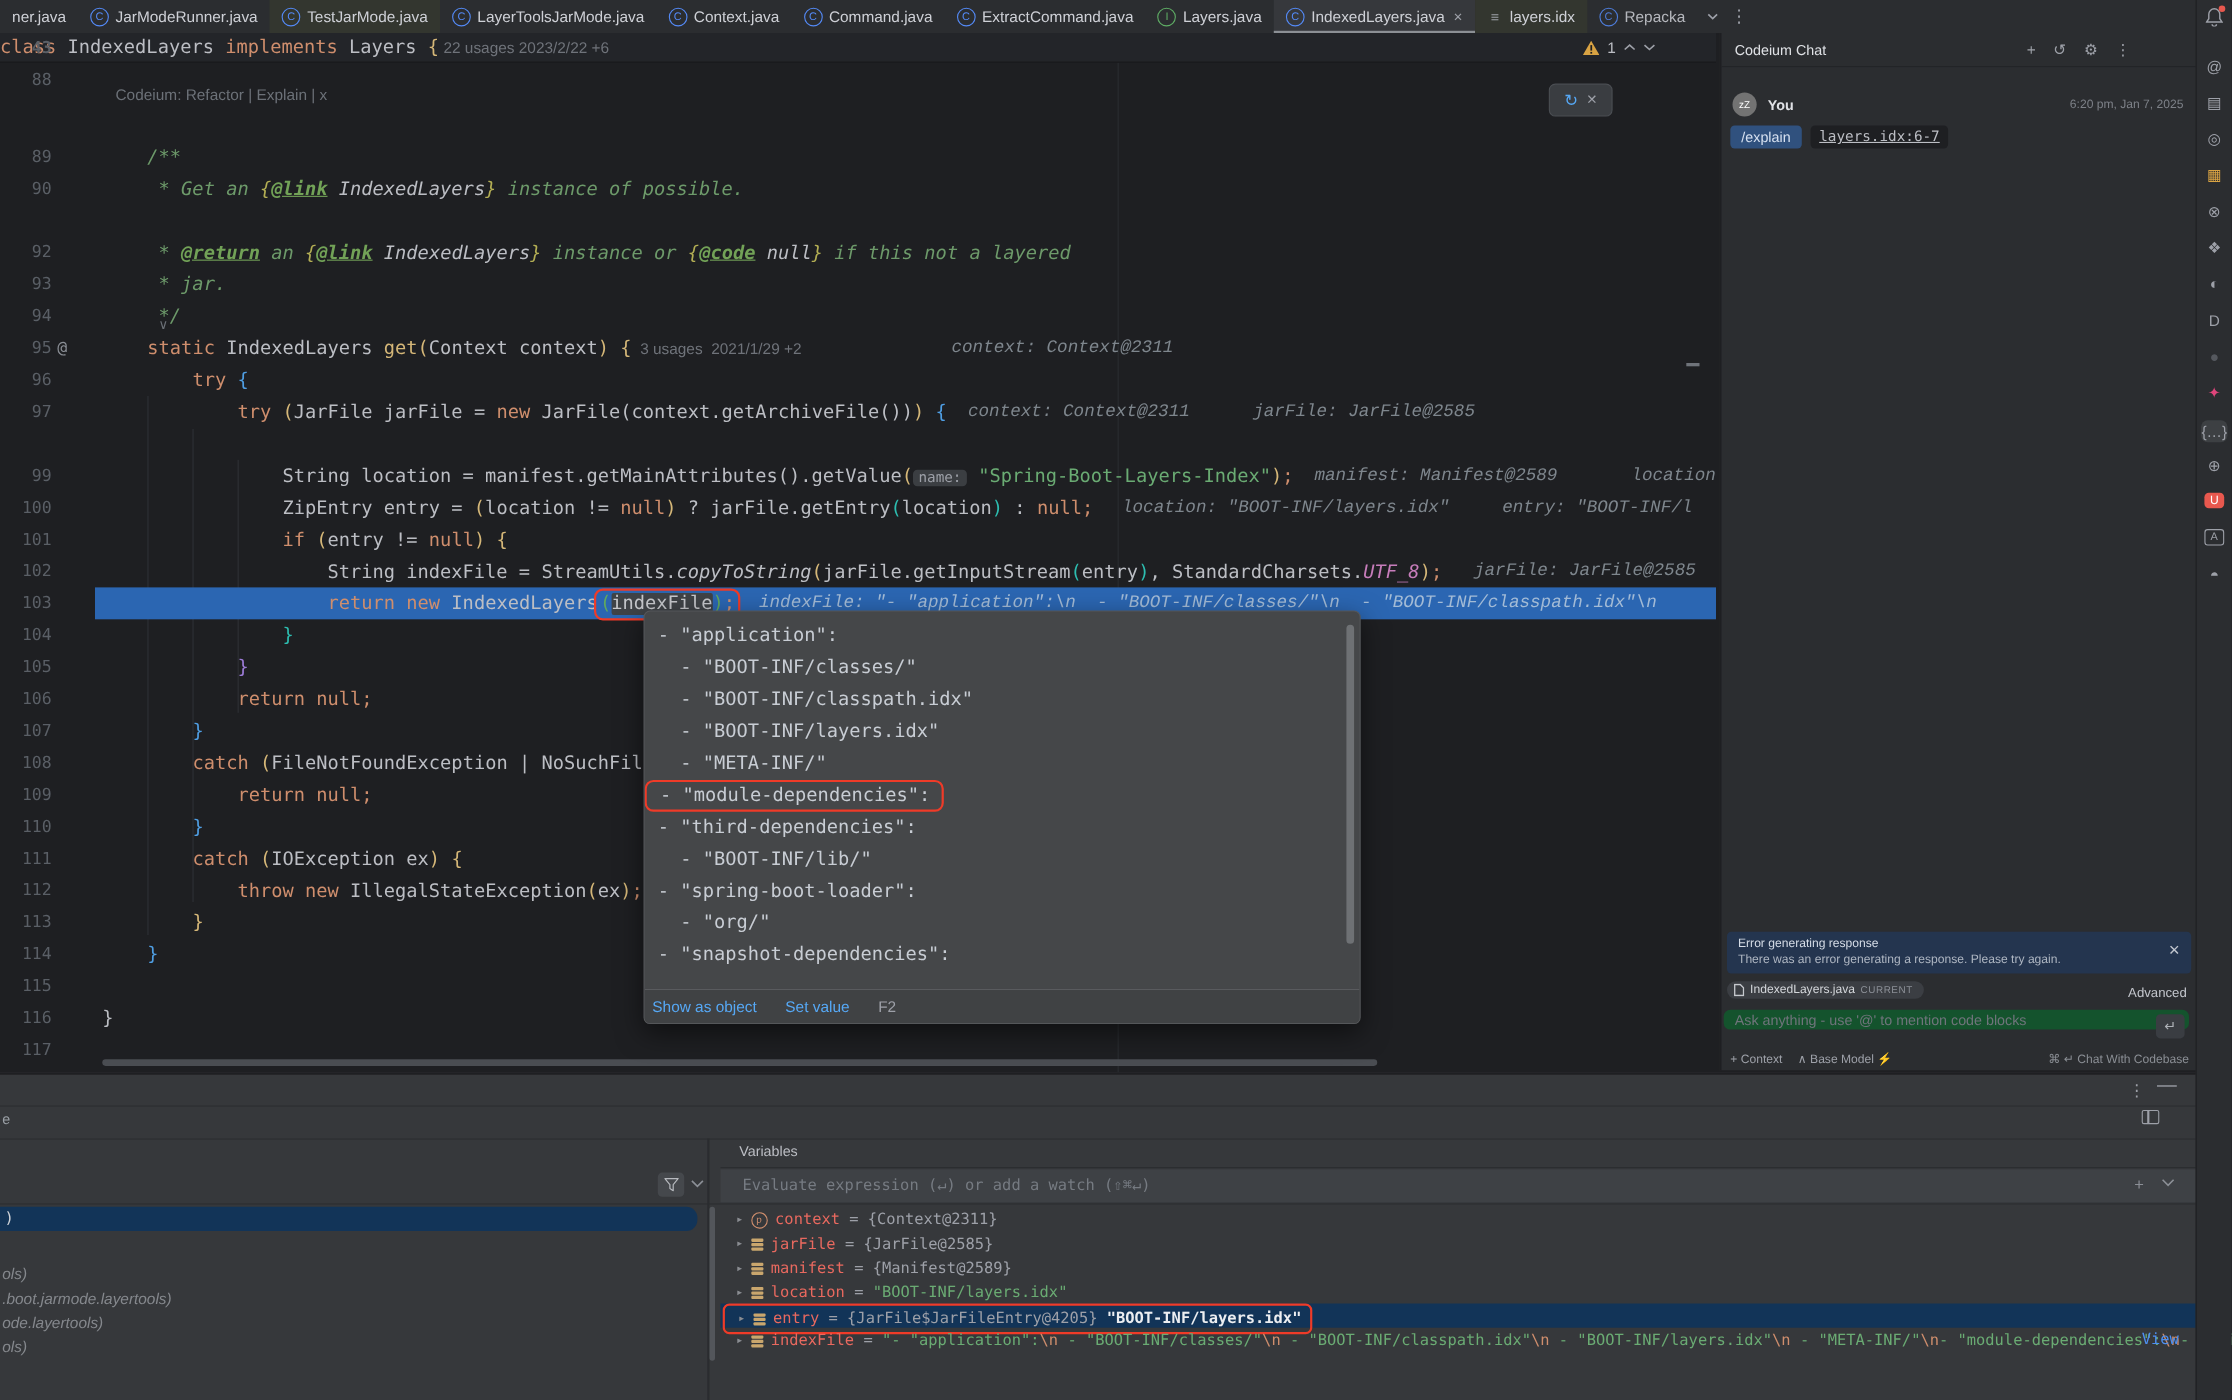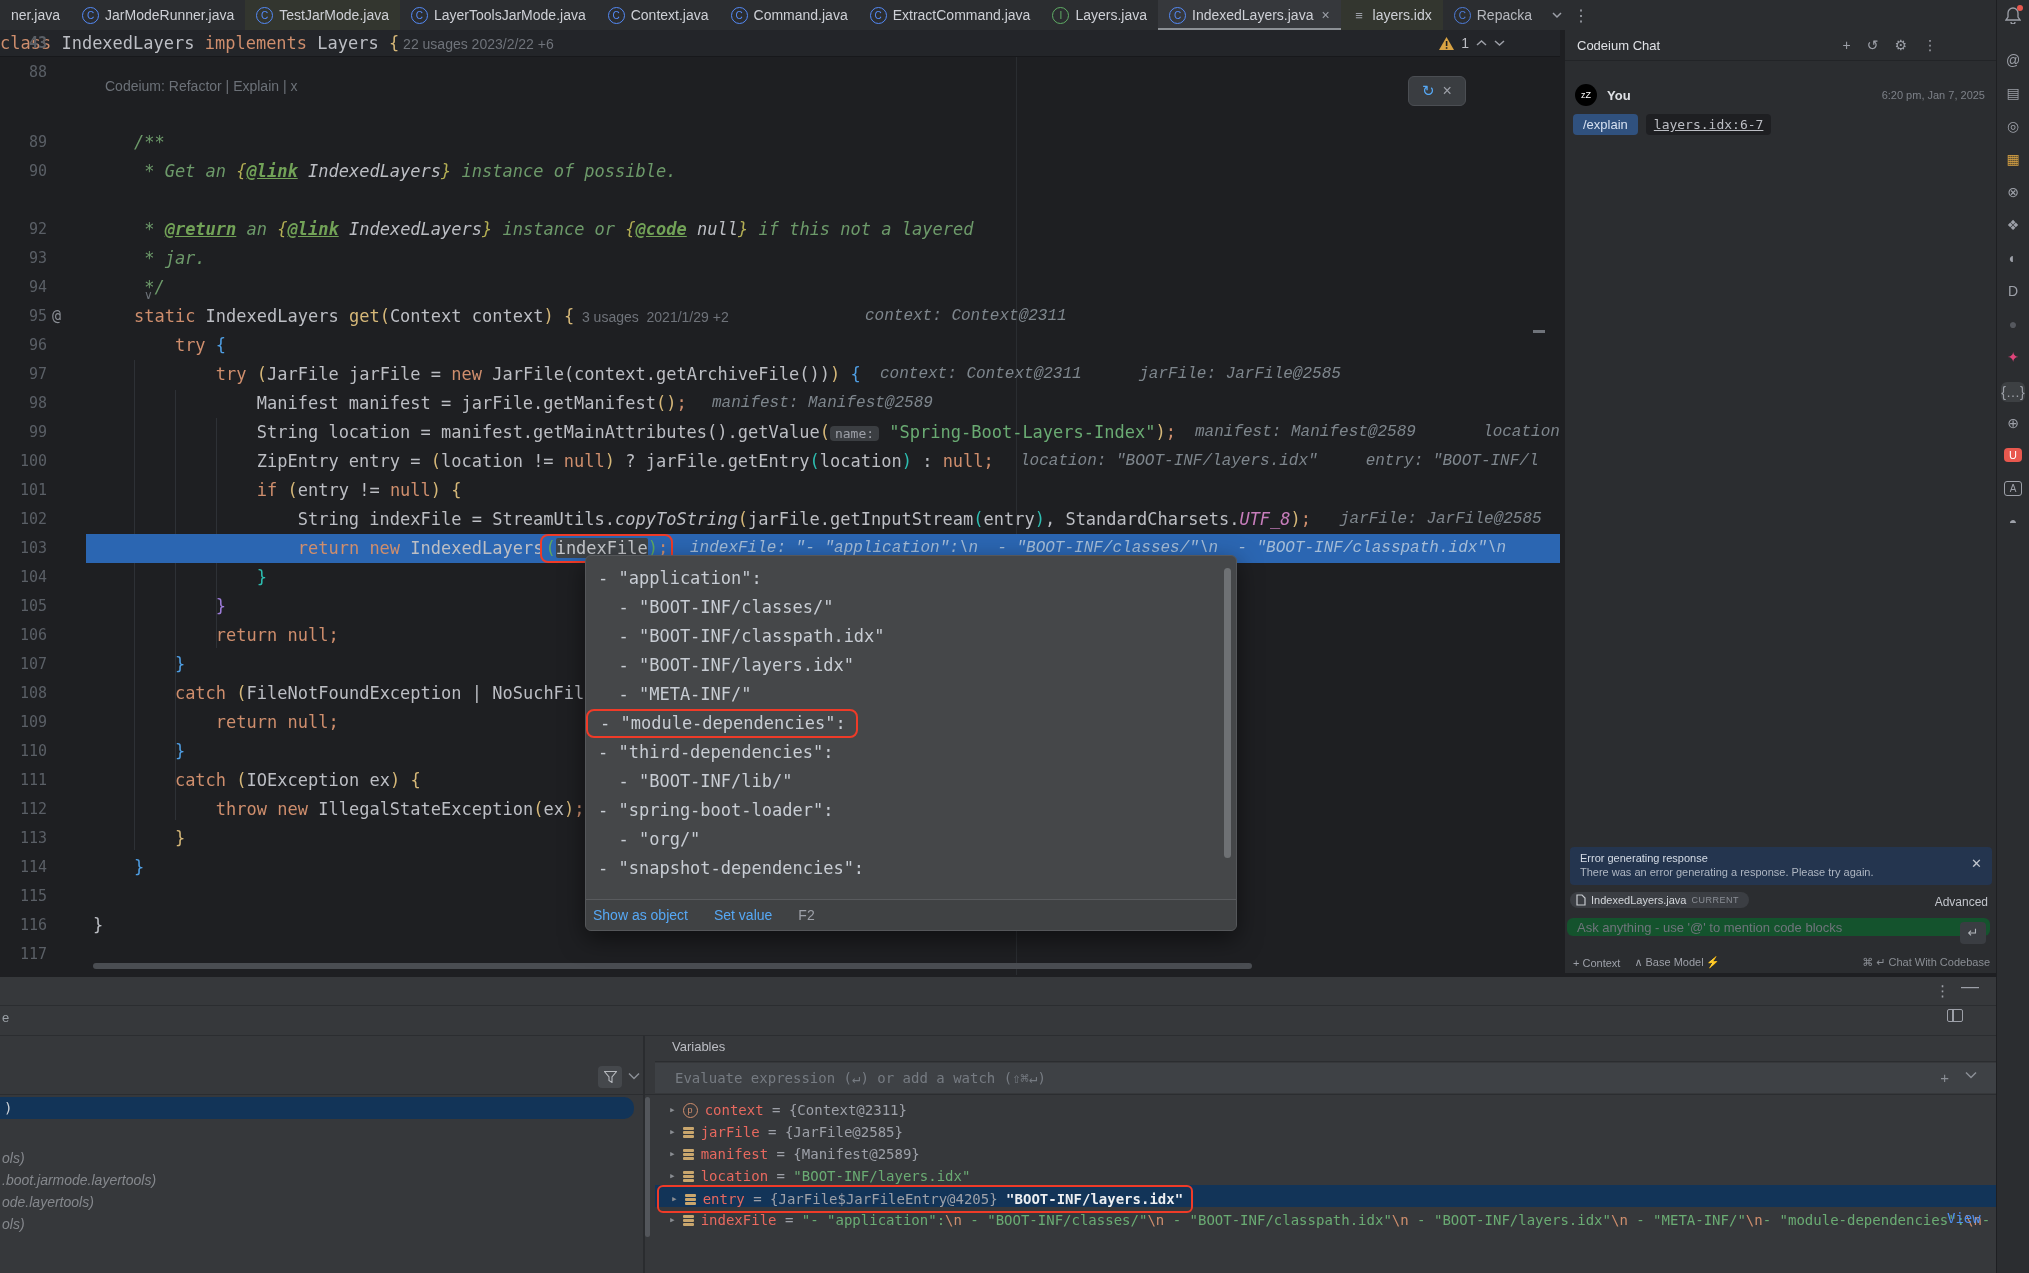--- a/index.html
+++ b/index.html
@@ -66,21 +66,21 @@
   #popup-footer{position:absolute;left:0;right:0;bottom:0;height:30px;border-top:1px solid #595b5e;background:#404244;display:flex;align-items:center;gap:26px;padding:0 7px;font-size:14px;}
   #popup-footer .lnk{color:#56a8f5;}
   #popup-footer .key{color:#9da0a8;}
 
   
   #chat{position:absolute;left:1563px;top:30px;width:434px;height:943px;background:#2b2d30;border-left:2px solid #1e1f22;}
   #chat-header{height:30px;display:flex;align-items:center;border-bottom:1px solid #222427;padding:0 12px;}
   #chat-title{font-size:13px;color:#dfe1e5;flex:1;}
   #chat-hicons{display:flex;gap:16px;color:#9da0a8;font-size:14px;padding-right:50px;}
   #chat-msg{position:absolute;left:0;top:44px;width:100%;}
-  #avatar{position:absolute;left:10px;top:10px;width:22px;height:22px;border-radius:50%;background:#000000;color:#fff;font-size:9px;text-align:center;line-height:22px;}
+  #avatar{position:absolute;left:10px;top:10px;width:22px;height:22px;border-radius:50%;background:#737373;color:#fff;font-size:9px;text-align:center;line-height:22px;}
   #msg-author{position:absolute;left:42px;top:14px;font-size:13px;color:#dfe1e5;font-weight:bold;}
   #msg-time{position:absolute;right:14px;top:15px;font-size:11px;color:#7d8188;}
   #msg-line{position:absolute;left:8px;top:40px;display:flex;gap:8px;align-items:center;}
   #cmd-pill{background:#30517e;color:#d6e0f0;border-radius:4px;padding:3px 10px;font-size:13px;}
   #code-chip{background:#1e1f22;color:#bcbec4;border-radius:4px;padding:3px 8px;font-size:13px;text-decoration:underline;font-family:"DejaVu Sans Mono",monospace;}
   #err-banner{position:absolute;left:5px;right:7px;top:817px;height:38px;background:#24354f;border-radius:4px;padding:5px 10px;box-sizing:border-box;}
   #err-title{font-size:11px;font-weight:normal;color:#d5dce6;}
   #err-body{font-size:11px;color:#aeb6c2;margin-top:2px;}
   #err-close{position:absolute;right:10px;top:9px;color:#c2c7cf;font-size:13px;}
   #ctx-row{position:absolute;left:5px;right:7px;top:862px;height:20px;}
@@ -212,21 +212,20 @@
 
     <div id="code-lines" style="position:absolute;left:0;top:0;width:100%;height:100%;">
         <div class="cline" style="top: 98px;"><span class="lnum">89</span><span class="lbody"><span class="sg-c">    /**</span></span></div>
         <div class="cline" style="top: 127px;"><span class="lnum">90</span><span class="lbody"><span class="sg-c">     * Get an </span><span class="sg-jb">{</span><span class="sg-jt">@link</span><span class="sg-c"> </span><span class="sg-ji">IndexedLayers</span><span class="sg-jb">}</span><span class="sg-c"> instance of possible.</span></span></div>
         <div class="cline" style="top: 185px;"><span class="lnum">92</span><span class="lbody"><span class="sg-c">     * </span><span class="sg-jt">@return</span><span class="sg-c"> an </span><span class="sg-jb">{</span><span class="sg-jt">@link</span><span class="sg-c"> </span><span class="sg-ji">IndexedLayers</span><span class="sg-jb">}</span><span class="sg-c"> instance or </span><span class="sg-jb">{</span><span class="sg-jt">@code</span><span class="sg-c"> </span><span class="sg-ji">null</span><span class="sg-jb">}</span><span class="sg-c"> if this not a layered</span></span></div>
         <div class="cline" style="top: 214px;"><span class="lnum">93</span><span class="lbody"><span class="sg-c">     * jar.</span></span></div>
         <div class="cline" style="top: 243px;"><span class="lnum">94</span><span class="lbody"><span class="sg-c">     */</span></span></div>
         <div class="cline" style="top: 272px;"><span class="lnum">95</span><span class="gat">@</span><span class="lbody"><span class="sg-d">    </span><span class="sg-k">static</span><span class="sg-d"> IndexedLayers </span><span class="sg-m">get</span><span class="sg-y">(</span><span class="sg-d">Context context</span><span class="sg-y">)</span><span class="sg-d"> </span><span class="sg-y">{</span><span class="sg-meta">  3 usages  2021/1/29 +2</span></span><span class="hint" style="left: 865px;">context: Context@2311</span></div>
         <div class="cline" style="top: 301px;"><span class="lnum">96</span><span class="lbody"><span class="sg-d">        </span><span class="sg-k">try</span><span class="sg-d"> </span><span class="sg-b">{</span></span></div>
         <div class="cline" style="top: 330px;"><span class="lnum">97</span><span class="lbody"><span class="sg-d">            </span><span class="sg-k">try</span><span class="sg-d"> </span><span class="sg-y">(</span><span class="sg-d">JarFile jarFile = </span><span class="sg-k">new</span><span class="sg-d"> JarFile(context.getArchiveFile())</span><span class="sg-y">)</span><span class="sg-d"> </span><span class="sg-b">{</span></span><span class="hint" style="left: 880px;">context: Context@2311      jarFile: JarFile@2585</span></div>
-        <div class="cline" style="top: 359px;"><span class="lnum">98</span><span class="lbody"><span class="sg-d">                Manifest manifest = jarFile.getManifest</span><span class="sg-y">()</span><span class="sg-k">;</span></span><span class="hint" style="left: 712px;">manifest: Manifest@2589</span></div>
         <div class="cline" style="top: 388px;"><span class="lnum">99</span><span class="lbody"><span class="sg-d">                String location = manifest.getMainAttributes().getValue</span><span class="sg-y">(</span><span class="sg-pill">name:</span><span class="sg-d"> </span><span class="sg-s">"Spring-Boot-Layers-Index"</span><span class="sg-y">)</span><span class="sg-k">;</span></span><span class="hint" style="left: 1195px;">manifest: Manifest@2589       location:</span></div>
         <div class="cline" style="top: 417px;"><span class="lnum">100</span><span class="lbody"><span class="sg-d">                ZipEntry entry = </span><span class="sg-y">(</span><span class="sg-d">location != </span><span class="sg-k">null</span><span class="sg-y">)</span><span class="sg-d"> ? jarFile.getEntry</span><span class="sg-t">(</span><span class="sg-d">location</span><span class="sg-t">)</span><span class="sg-d"> : </span><span class="sg-k">null;</span></span><span class="hint" style="left: 1020px;">location: "BOOT-INF/layers.idx"     entry: "BOOT-INF/l</span></div>
         <div class="cline" style="top: 446px;"><span class="lnum">101</span><span class="lbody"><span class="sg-d">                </span><span class="sg-k">if</span><span class="sg-d"> </span><span class="sg-y">(</span><span class="sg-d">entry != </span><span class="sg-k">null</span><span class="sg-y">)</span><span class="sg-d"> </span><span class="sg-y">{</span></span></div>
         <div class="cline" style="top: 475px;"><span class="lnum">102</span><span class="lbody"><span class="sg-d">                    String indexFile = StreamUtils.</span><span class="sg-di">copyToString</span><span class="sg-y">(</span><span class="sg-d">jarFile.getInputStream</span><span class="sg-t">(</span><span class="sg-d">entry</span><span class="sg-t">)</span><span class="sg-d">, StandardCharsets.</span><span class="sg-sf">UTF_8</span><span class="sg-y">)</span><span class="sg-k">;</span></span><span class="hint" style="left: 1340px;">jarFile: JarFile@2585</span></div>
         <div class="cline band" style="top: 504px;"><span class="lnum">103</span><span class="lbody"><span class="sg-d">                    </span><span class="sg-k">return</span><span class="sg-d"> </span><span class="sg-k">new</span><span class="sg-d"> IndexedLayers</span><span class="redbox inl"><span class="sg-g">(</span><span class="sg-seldark">indexFile</span><span class="sg-g">)</span><span class="sg-k">;</span></span></span><span class="hintsel" style="left: 690px;">indexFile: "- "application":\n  - "BOOT-INF/classes/"\n  - "BOOT-INF/classpath.idx"\n</span></div>
         <div class="cline" style="top: 533px;"><span class="lnum">104</span><span class="lbody"><span class="sg-d">                </span><span class="sg-t">}</span></span></div>
         <div class="cline" style="top: 562px;"><span class="lnum">105</span><span class="lbody"><span class="sg-d">            </span><span class="sg-p">}</span></span></div>
         <div class="cline" style="top: 591px;"><span class="lnum">106</span><span class="lbody"><span class="sg-d">            </span><span class="sg-k">return</span><span class="sg-d"> </span><span class="sg-k">null;</span></span></div>
         <div class="cline" style="top: 620px;"><span class="lnum">107</span><span class="lbody"><span class="sg-d">        </span><span class="sg-b">}</span></span></div>
         <div class="cline" style="top: 649px;"><span class="lnum">108</span><span class="lbody"><span class="sg-d">        </span><span class="sg-k">catch</span><span class="sg-d"> </span><span class="sg-y">(</span><span class="sg-d">FileNotFoundException | NoSuchFil</span></span></div>

